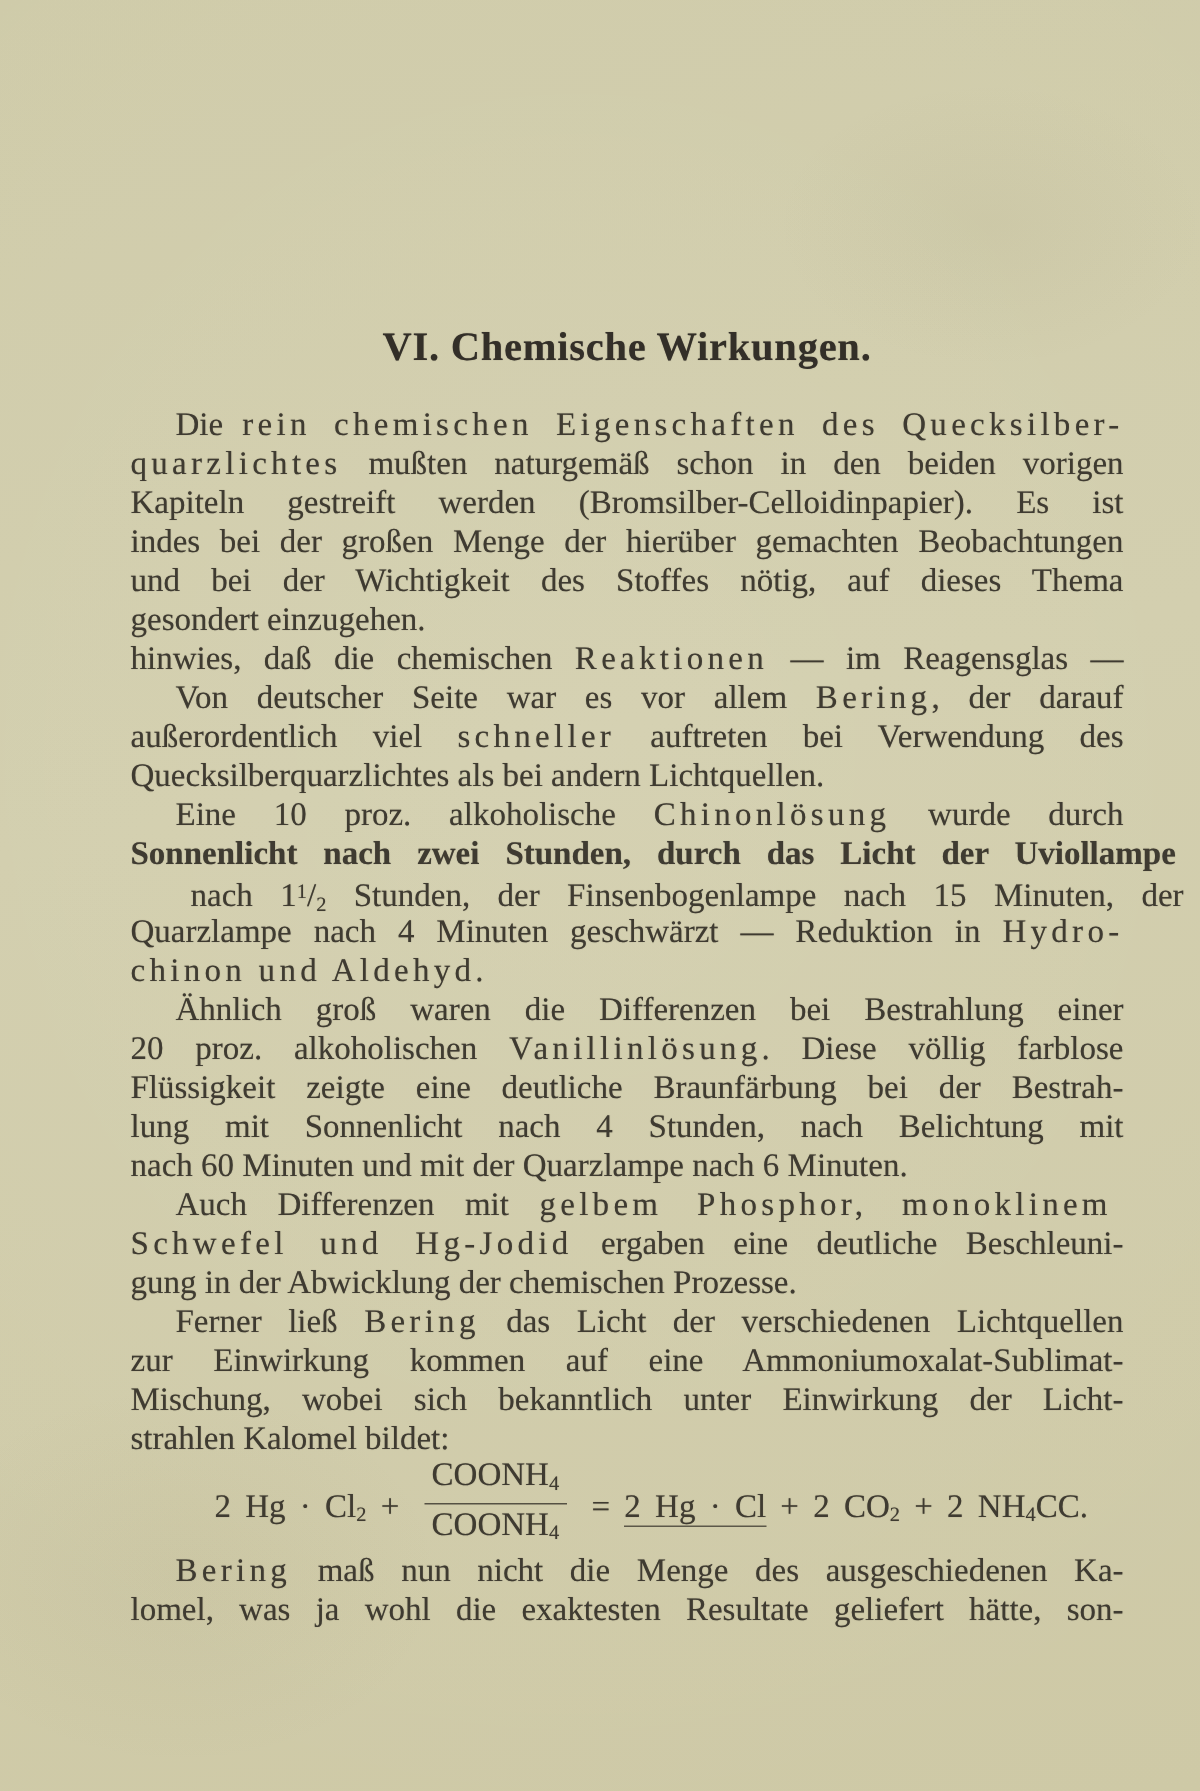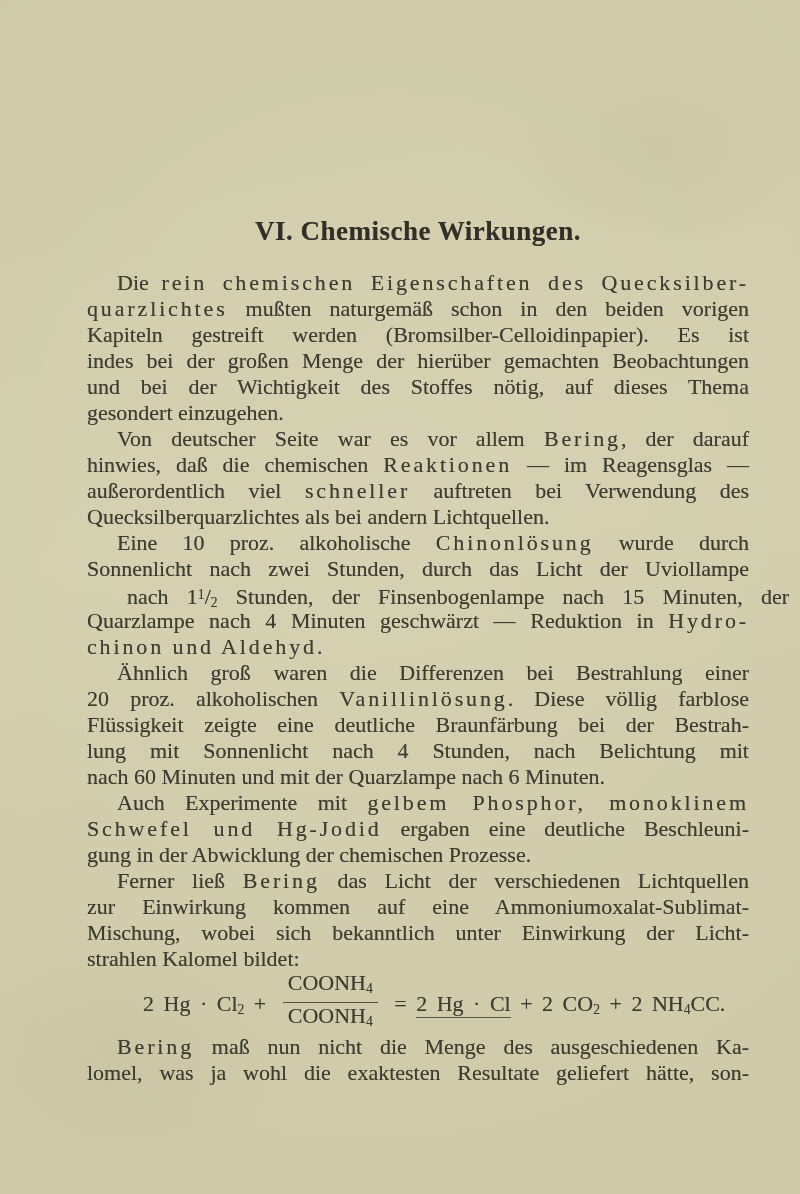--- a/index.html
+++ b/index.html
@@ -69,35 +69,35 @@
 <div class="scan-page">
   <div class="textblock">
     <h1 class="title">VI. Chemische Wirkungen.</h1>
 
   <div class="line" style="word-spacing: 7.2px;"><span class="in"><span class="ind"></span><span>Die </span><span class="sp">rein chemischen Eigenschaften des Quecksilber-</span></span></div>
       <div class="line" style="word-spacing: 12.49px;"><span class="in"><span class="sp">quarzlichtes</span><span> mußten naturgemäß schon in den beiden vorigen</span></span></div>
       <div class="line" style="word-spacing: 23.25px;"><span class="in"><span>Kapiteln gestreift werden (Bromsilber-Celloidinpapier). Es ist</span></span></div>
       <div class="line" style="word-spacing: 7.61px;"><span class="in"><span>indes bei der großen Menge der hierüber gemachten Beobachtungen</span></span></div>
       <div class="line" style="word-spacing: 15.27px;"><span class="in"><span>und bei der Wichtigkeit des Stoffes nötig, auf dieses Thema</span></span></div>
       <div class="line"><span class="in"><span>gesondert einzugehen.</span></span></div>
+      <div class="line" style="word-spacing: 9.45px;"><span class="in"><span>hinwies, daß die chemischen </span><span class="sp">Reaktionen</span><span> — im Reagensglas —</span></span></div>
       <div class="line" style="word-spacing: 13.65px;"><span class="in"><span class="ind"></span><span>Von deutscher Seite war es vor allem </span><span class="sp">Bering</span><span>, der darauf</span></span></div>
-      <div class="line" style="word-spacing: 9.45px;"><span class="in"><span>hinwies, daß die chemischen </span><span class="sp">Reaktionen</span><span> — im Reagensglas —</span></span></div>
       <div class="line" style="word-spacing: 17.94px;"><span class="in"><span>außerordentlich viel </span><span class="sp">schneller</span><span> auftreten bei Verwendung des</span></span></div>
       <div class="line"><span class="in"><span>Quecksilberquarzlichtes als bei andern Lichtquellen.</span></span></div>
       <div class="line" style="word-spacing: 19.67px;"><span class="in"><span class="ind"></span><span>Eine 10 proz. alkoholische </span><span class="sp">Chinonlösung</span><span> wurde durch</span></span></div>
-      <div class="line" style="word-spacing: 11.8px;"><span class="in"><span>Sonnenlicht nach zwei Stunden, durch das Licht der Uviollampe</span></span></div>
+      <div class="line" style="word-spacing: 11.8px; font-weight: bold;"><span class="in"><span>Sonnenlicht nach zwei Stunden, durch das Licht der Uviollampe</span></span></div>
       <div class="line" style="word-spacing: 12.77px; margin-left: 40px;"><span class="in"><span>nach 1</span><span class="sup">1</span><span>/</span><span class="sub">2</span><span> Stunden, der Finsenbogenlampe nach 15 Minuten, der</span></span></div>
       <div class="line" style="word-spacing: 9.12px;"><span class="in"><span>Quarzlampe nach 4 Minuten geschwärzt — Reduktion in </span><span class="sp">Hydro-</span></span></div>
       <div class="line"><span class="in"><span class="sp">chinon und Aldehyd.</span></span></div>
       <div class="line" style="word-spacing: 17.13px;"><span class="in"><span class="ind"></span><span>Ähnlich groß waren die Differenzen bei Bestrahlung einer</span></span></div>
       <div class="line" style="word-spacing: 15.67px;"><span class="in"><span>20 proz. alkoholischen </span><span class="sp">Vanillinlösung</span><span>. Diese völlig farblose</span></span></div>
       <div class="line" style="word-spacing: 15.06px;"><span class="in"><span>Flüssigkeit zeigte eine deutliche Braunfärbung bei der Bestrah-</span></span></div>
       <div class="line" style="word-spacing: 18.36px;"><span class="in"><span>lung mit Sonnenlicht nach 4 Stunden, nach Belichtung mit</span></span></div>
       <div class="line"><span class="in"><span>nach 60 Minuten und mit der Quarzlampe nach 6 Minuten.</span></span></div>
-      <div class="line" style="word-spacing: 14.83px;"><span class="in"><span class="ind"></span><span>Auch Experimente mit </span><span class="sp">gelbem Phosphor, monoklinem</span></span></div>
+      <div class="line" style="word-spacing: 14.83px;"><span class="in"><span class="ind"></span><span>Auch Differenzen mit </span><span class="sp">gelbem Phosphor, monoklinem</span></span></div>
       <div class="line" style="word-spacing: 13.43px;"><span class="in"><span class="sp">Schwefel und Hg-Jodid</span><span> ergaben eine deutliche Beschleuni-</span></span></div>
       <div class="line"><span class="in"><span>gung in der Abwicklung der chemischen Prozesse.</span></span></div>
       <div class="line" style="word-spacing: 12.17px;"><span class="in"><span class="ind"></span><span>Ferner ließ </span><span class="sp">Bering</span><span> das Licht der verschiedenen Lichtquellen</span></span></div>
       <div class="line" style="word-spacing: 21.57px;"><span class="in"><span>zur Einwirkung kommen auf eine Ammoniumoxalat-Sublimat-</span></span></div>
       <div class="line" style="word-spacing: 15.32px;"><span class="in"><span>Mischung, wobei sich bekanntlich unter Einwirkung der Licht-</span></span></div>
       <div class="line"><span class="in"><span>strahlen Kalomel bildet:</span></span></div>
       <div class="formula"><span class="in"><span>2 Hg · Cl</span><span class="sub">2</span><span> + </span><span class="frac"><span class="num"><span>COONH</span><span class="sub">4</span></span><span class="den"><span>COONH</span><span class="sub">4</span></span></span><span> = </span><span class="ul">2 Hg · Cl</span><span> + 2 CO</span><span class="sub">2</span><span> + 2 NH</span><span class="sub">4</span><span>CC.</span></span></div>
       <div class="line" style="word-spacing: 12.25px;"><span class="in"><span class="ind"></span><span class="sp">Bering</span><span> maß nun nicht die Menge des ausgeschiedenen Ka-</span></span></div>
       <div class="line" style="word-spacing: 11.31px;"><span class="in"><span>lomel, was ja wohl die exaktesten Resultate geliefert hätte, son-</span></span></div>
     </div>

